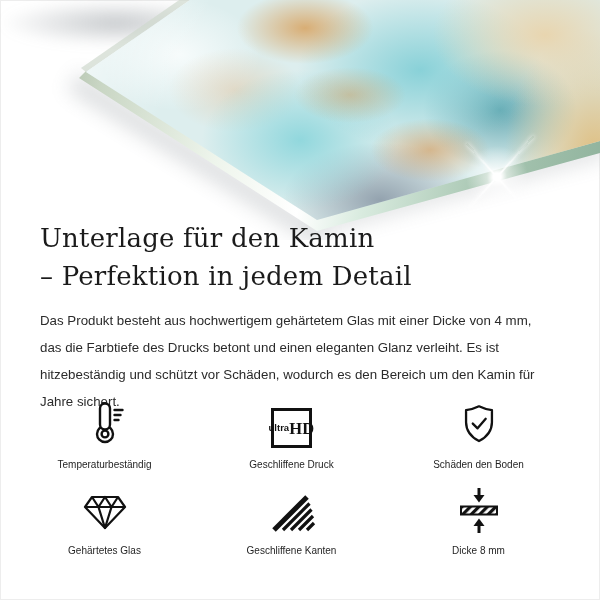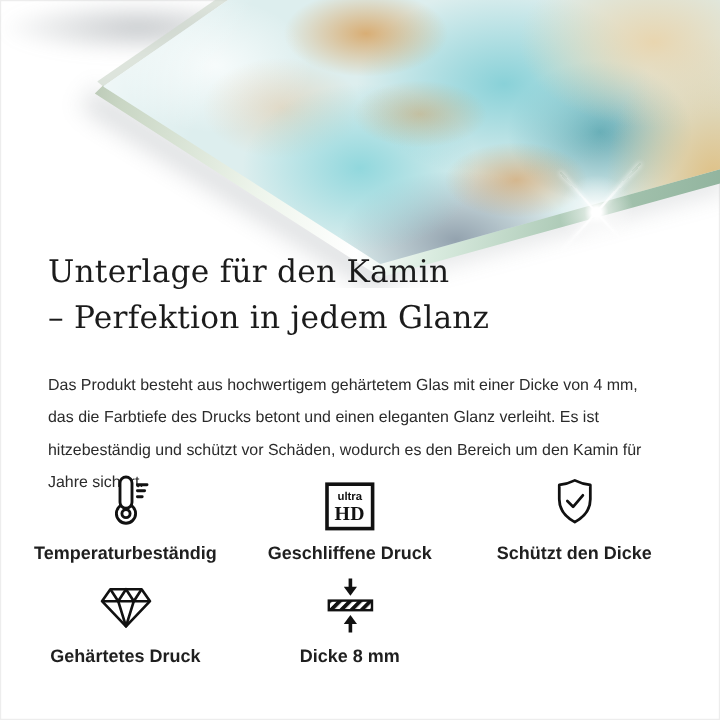--- a/index.html
+++ b/index.html
@@ -50,35 +50,35 @@
 
   .sparkle { position:absolute; left:457px; top:137px; width:80px; height:80px; pointer-events:none; }
   .sparkle .glow { position:absolute; inset:0; background:radial-gradient(circle, rgba(255,255,255,1) 0 7%, rgba(255,255,255,.55) 18%, rgba(255,255,255,0) 55%); }
   .sparkle .ray { position:absolute; left:-5px; top:39px; width:90px; height:2px;
     background:linear-gradient(90deg, rgba(255,255,255,0), #ffffff 46%, #ffffff 54%, rgba(255,255,255,0));
     box-shadow:0 0 4px rgba(255,255,255,.9); }
   .sparkle .ray-a { transform:rotate(48deg); }
   .sparkle .ray-b { transform:rotate(-48deg); width:110px; left:-15px; }
 
   
-  .title { position:absolute; left:40px; top:208px; font-family:"DejaVu Serif","Liberation Serif",serif;
+  .title { position:absolute; left:40px; top:219px; font-family:"DejaVu Serif","Liberation Serif",serif;
     font-weight:400; font-size:26px; line-height:38px; color:#1b1b1b; letter-spacing:.2px; }
   .title span { display:block; }
 
   .desc { position:absolute; left:40px; top:307px; width:516px; font-size:13.3px; line-height:27px; color:#2b2b2b; }
 
   
   .features { position:absolute; left:11px; top:398px; width:561px;
     display:grid; grid-template-columns:repeat(3,187px); grid-auto-rows:86px; }
   .feature { display:flex; flex-direction:column; align-items:center; justify-content:flex-end; padding-bottom:14px; }
   .feature .icon-wrap { height:52px; display:flex; align-items:flex-end; justify-content:center; margin-bottom:11px; }
-  .feature .label { font-size:15px; color:#1f1f1f; white-space:nowrap;font-weight:bold; }
+  .feature .label { font-size:10px; color:#1f1f1f; white-space:nowrap; }
 
   svg.fico { display:block; }
-  .uhd-box { width:41px; height:40px; border:3px solid #111; display:flex; flex-direction:column;
+  .uhd-box { width:41px; height:40px; border:3px solid #111; display:flex; flex-direction:row;
     align-items:center; justify-content:center; color:#111; }
   .uhd-top { font-size:9.5px; font-weight:bold; line-height:10px; }
   .uhd-bottom { font-size:16.5px; font-weight:bold; line-height:15px; letter-spacing:.3px;font-family:Liberation Serif, serif; }
 </style>
 </head>
 <body>
 
 <div class="page">
 
   <div class="hero" title="Angled tempered glass panel printed with abstract teal, white, grey and gold marble ink pattern, polished edge with light sparkle">
@@ -90,21 +90,21 @@
     <div class="glass-face"></div>
     <div class="sparkle">
       <div class="ray ray-a"></div>
       <div class="ray ray-b"></div>
       <div class="glow"></div>
     </div>
   </div>
 
   <h1 class="title">
     <span>Unterlage für den Kamin</span>
-    <span>– Perfektion in jedem Glanz</span>
+    <span>– Perfektion in jedem Detail</span>
   </h1>
 
   <p class="desc">Das Produkt besteht aus hochwertigem gehärtetem Glas mit einer Dicke von 4 mm, das die Farbtiefe des Drucks betont und einen eleganten Glanz verleiht. Es ist hitzebeständig und schützt vor Schäden, wodurch es den Bereich um den Kamin für Jahre sichert.</p>
 
   <div class="features">
 
     <div class="feature">
       <div class="icon-wrap">
         <svg class="fico" width="48" height="48" viewBox="0 0 48 48" fill="none" stroke="#111" stroke-width="2.4" stroke-linecap="round">
           <circle cx="24" cy="34" r="8"></circle>
@@ -128,35 +128,47 @@
       <div class="label">Geschliffene Druck</div>
     </div>
 
     <div class="feature">
       <div class="icon-wrap">
         <svg class="fico" width="46" height="46" viewBox="0 0 48 48" fill="none" stroke="#111" stroke-width="2.4" stroke-linecap="round" stroke-linejoin="round">
           <path d="M24 4.5 C28 6.5 33 8 37.5 8.5 V21 C37.5 30.5 31.5 36.7 24 40.8 C16.5 36.7 10.5 30.5 10.5 21 V8.5 C15 8 20 6.5 24 4.5 Z"></path>
           <polyline points="17.5,22.5 22.5,27.5 31,17.5"></polyline>
         </svg>
       </div>
-      <div class="label">Schützt den Dicke</div>
+      <div class="label">Schäden den Boden</div>
     </div>
 
     <div class="feature">
       <div class="icon-wrap">
         <svg class="fico" width="48" height="46" viewBox="0 0 48 46" fill="none" stroke="#111" stroke-width="2.2" stroke-linejoin="round">
           <path d="M11 9 H37 L44 19 L24 40 L4 19 Z"></path>
           <path d="M4 19 H44"></path>
           <path d="M11 9 L17.5 19 L24 9 L30.5 19 L37 9"></path>
           <path d="M17.5 19 L24 40 L30.5 19"></path>
         </svg>
       </div>
-      <div class="label">Gehärtetes Druck</div>
+      <div class="label">Gehärtetes Glas</div>
     </div>
 
+    <div class="feature">
+      <div class="icon-wrap">
+        <svg class="fico" width="48" height="44" viewBox="0 0 48 44" fill="none" stroke="#111" stroke-linecap="butt">
+          <line x1="6" y1="40" x2="39" y2="7" stroke-width="5"></line>
+          <line x1="15" y1="40" x2="41.5" y2="13.5" stroke-width="3.2"></line>
+          <line x1="23" y1="40" x2="43.5" y2="19.5" stroke-width="3.2"></line>
+          <line x1="31" y1="40" x2="45" y2="26" stroke-width="3.2"></line>
+          <line x1="39" y1="40" x2="46" y2="33" stroke-width="3.2"></line>
+        </svg>
+      </div>
+      <div class="label">Geschliffene Kanten</div>
+    </div>
 
     <div class="feature">
       <div class="icon-wrap">
         <svg class="fico" width="48" height="48" viewBox="0 0 48 48">
           <defs>
             <pattern id="hatch" patternUnits="userSpaceOnUse" width="6" height="6" patternTransform="rotate(45)">
               <rect width="6" height="6" fill="#fff"></rect>
               <rect width="3.2" height="6" fill="#111"></rect>
             </pattern>
           </defs>

